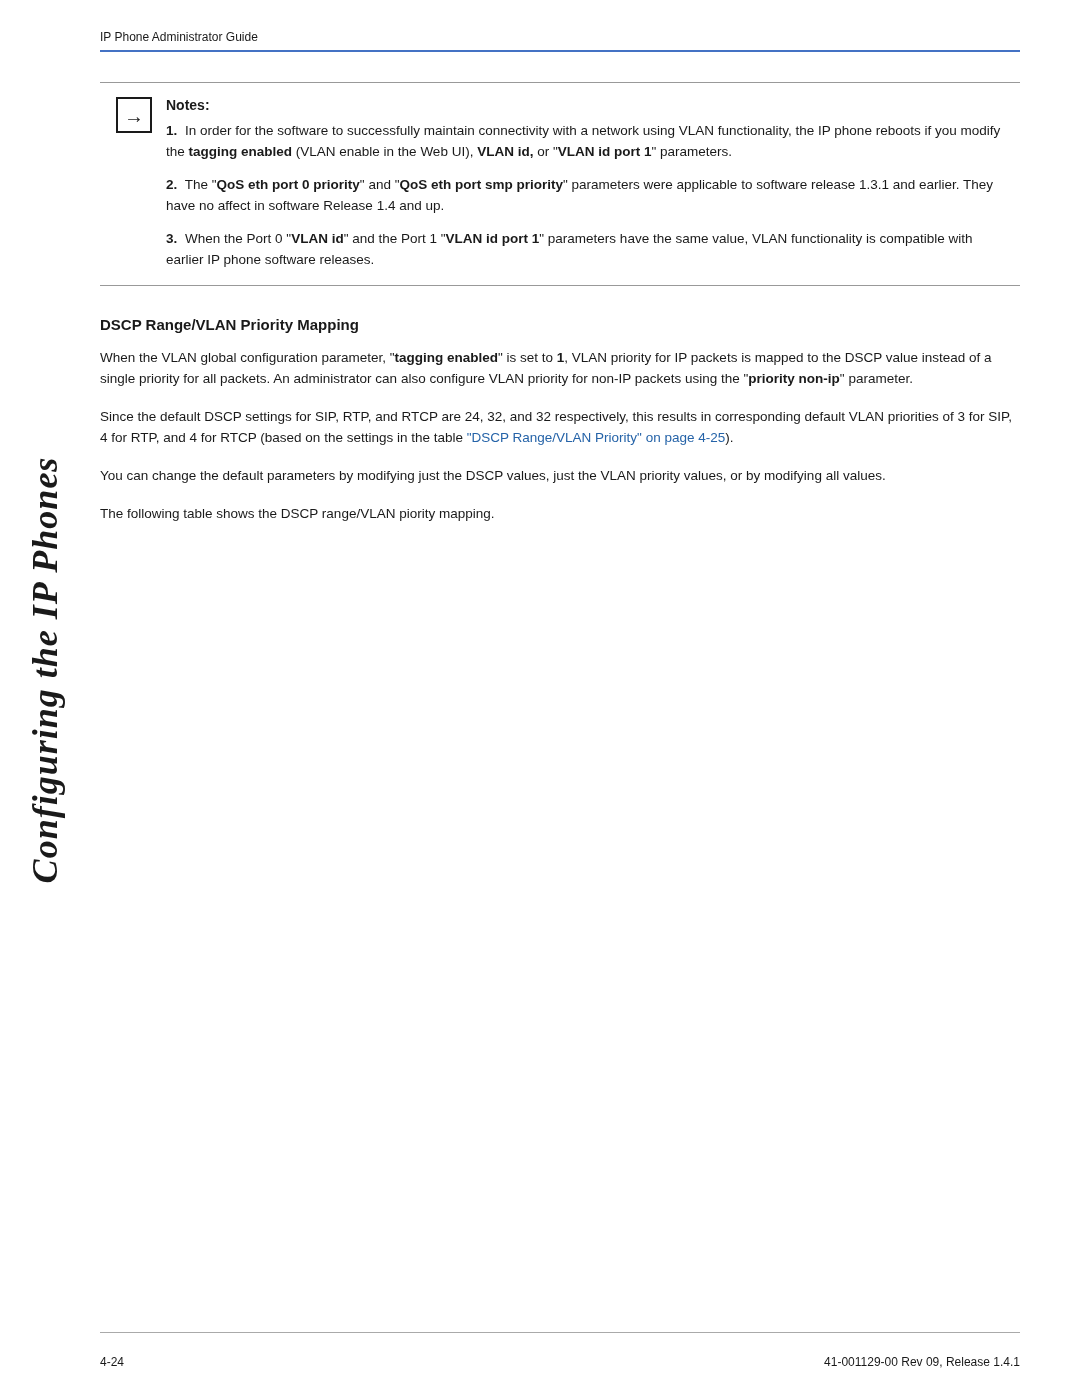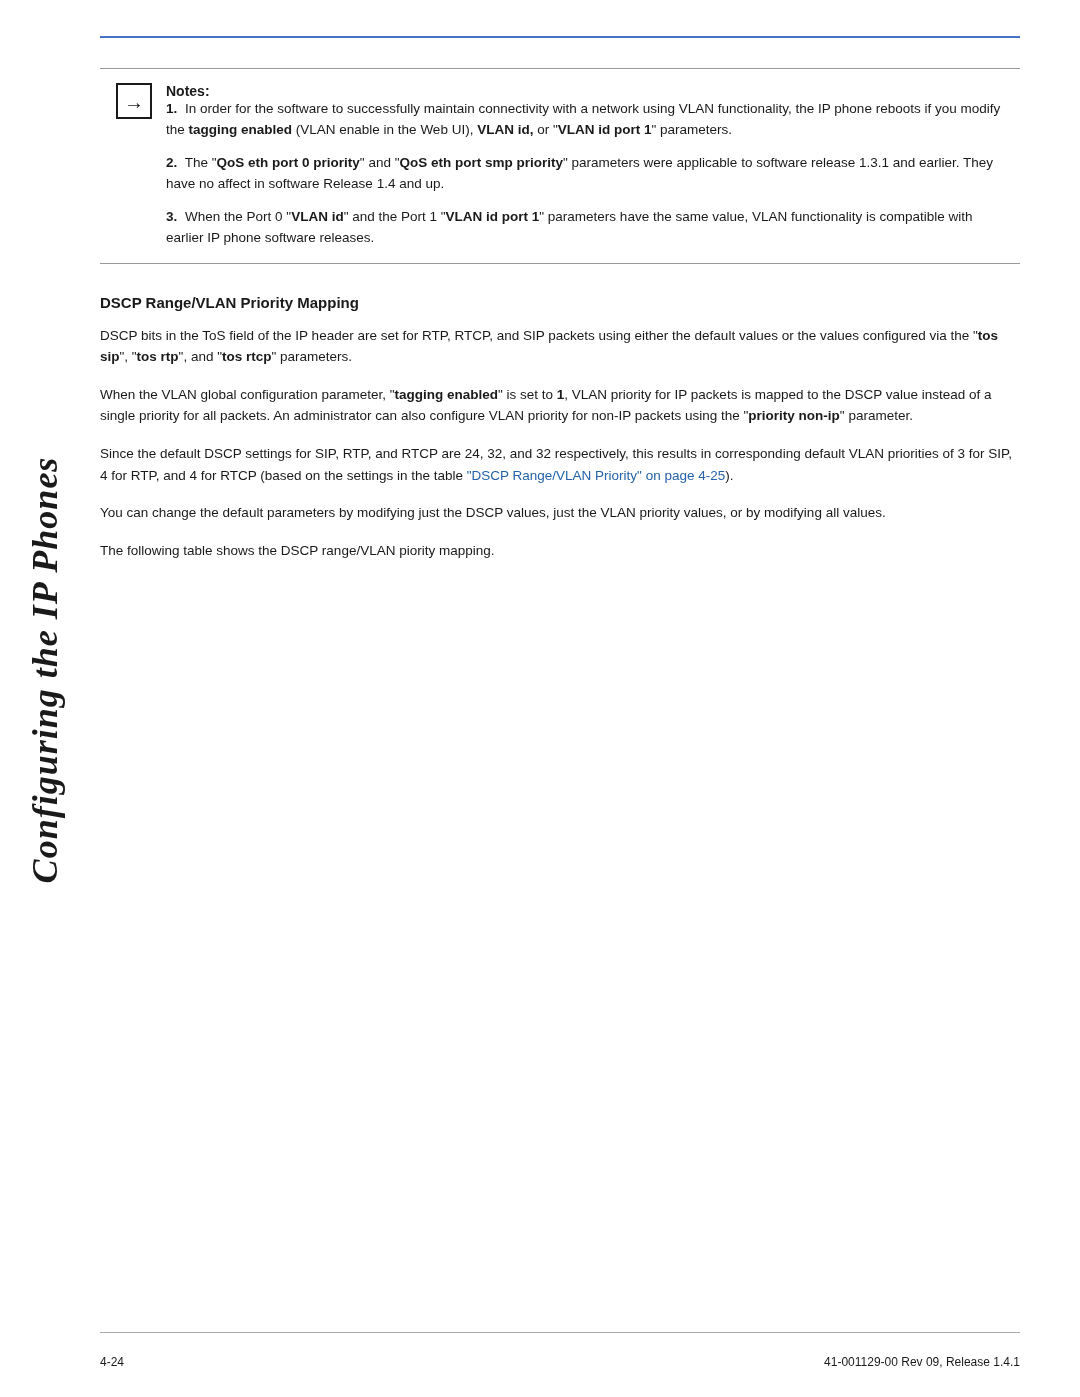--- a/index.html
+++ b/index.html
@@ -94,20 +94,21 @@
       justify-content: center;
     }
 
     .notes-content {
       flex: 1;
     }
 
     .notes-title {
       font-weight: bold;
       font-size: 14px;
+      margin-bottom: 8px;
     }
 
     .note-item {
       margin-bottom: 12px;
       font-size: 13.5px;
       line-height: 1.55;
     }
 
     .note-item:last-child {
       margin-bottom: 0;
@@ -160,20 +161,21 @@
 
 <div class="page-container">
 
   <div class="sidebar-text">
     <div class="sidebar-rotated">Configuring the IP Phones</div>
   </div>
 
   <div class="main-content">
 
     <div class="page-header">
+      <div class="header-line1">IP Phone Administrator Guide</div>
     </div>
 
     <div class="notes-section">
       <div class="notes-arrow">→</div>
       <div class="notes-content">
         <div class="notes-title">Notes:</div>
 
         <div class="note-item">
           <span class="note-num">1.</span>
           <span>In order for the software to successfully maintain connectivity with a network using VLAN functionality, the IP phone reboots if you modify the <span class="bold">tagging enabled</span> (VLAN enable in the Web UI), <span class="bold">VLAN id,</span> or "<span class="bold">VLAN id port 1</span>" parameters.</span>
@@ -186,23 +188,20 @@
 
         <div class="note-item">
           <span class="note-num">3.</span>
           <span>When the Port 0 "<span class="bold">VLAN id</span>" and the Port 1 "<span class="bold">VLAN id port 1</span>" parameters have the same value, VLAN functionality is compatible with earlier IP phone software releases.</span>
         </div>
       </div>
     </div>
 
     <div class="section-heading">DSCP Range/VLAN Priority Mapping</div>
 
-    <div class="body-para">
-      DSCP bits in the ToS field of the IP header are set for RTP, RTCP, and SIP packets using either the default values or the values configured via the "<span class="bold">tos sip</span>", "<span class="bold">tos rtp</span>", and "<span class="bold">tos rtcp</span>" parameters.
-    </div>
 
     <div class="body-para">
       When the VLAN global configuration parameter, "<span class="bold">tagging enabled</span>" is set to <span class="bold">1</span>, VLAN priority for IP packets is mapped to the DSCP value instead of a single priority for all packets.  An administrator can also configure VLAN priority for non-IP packets using the "<span class="bold">priority non-ip</span>" parameter.
     </div>
 
     <div class="body-para">
       Since the default DSCP settings for SIP, RTP, and RTCP are 24, 32, and 32 respectively, this results in corresponding default VLAN priorities of 3 for SIP, 4 for RTP, and 4 for RTCP (based on the settings in the table <a href="#" class="link-text">"DSCP Range/VLAN Priority" on page 4-25</a>).
     </div>
 
     <div class="body-para">

